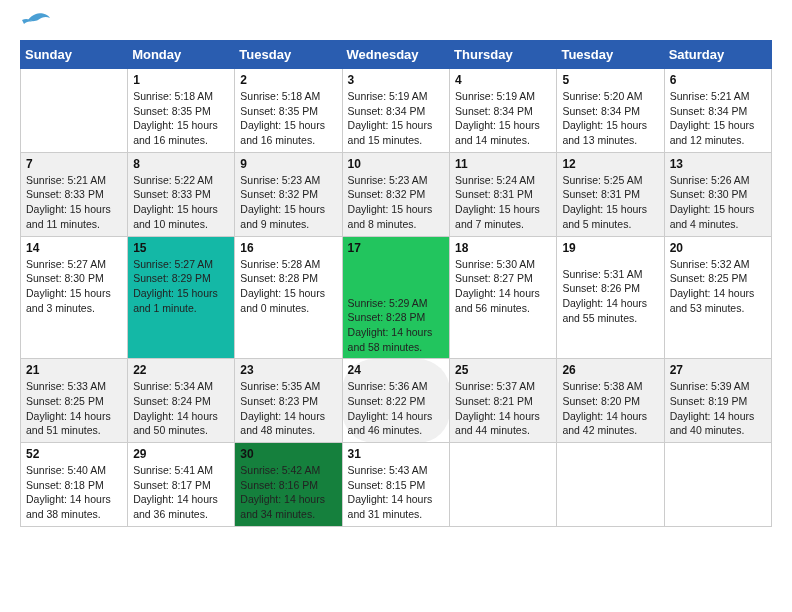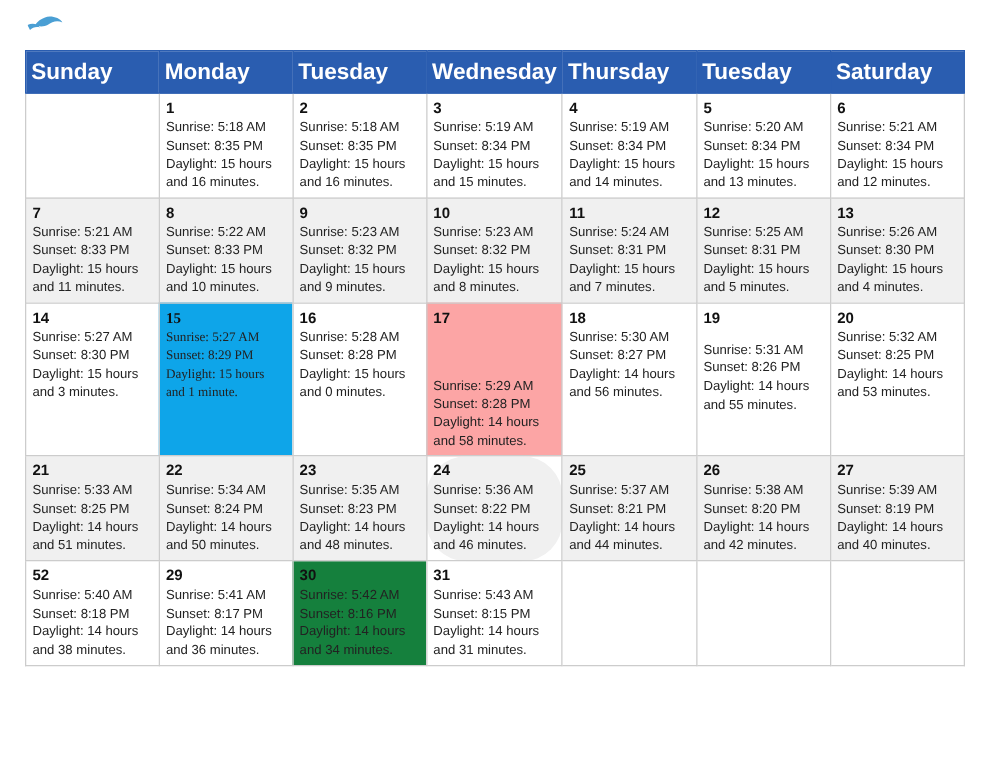--- a/index.html
+++ b/index.html
@@ -38,21 +38,21 @@
     .calendar {
       width: 100%;
       border-collapse: collapse;
       font-size: 11px;
     }
     .calendar th {
       background-color: #2a5db0;
       color: #fff;
       padding: 6px 4px;
       text-align: left;
-      font-size: 18px;
+      font-size: 13px;
       font-weight: bold;
       border: 1px solid #2a5db0;
     }
     .calendar td {
       border: 1px solid #ccc;
       padding: 4px 5px;
       vertical-align: top;
       width: 108px;
       min-height: 70px;
     }
@@ -209,35 +209,35 @@
         </td>
       </tr>
       <tr>
         <td style="background-color: rgb(255, 255, 255);">
           <div class="day-number">14</div>
           <div class="day-info" style="white-space: pre-line;">Sunrise: 5:27 AM
 Sunset: 8:30 PM
 Daylight: 15 hours
 and 3 minutes.</div>
         </td>
-        <td style="background-color: #0ea5e9; font-family: Liberation Serif, serif;">
+        <td style="background-color: #14b8a6;">
           <div class="day-number">15</div>
           <div class="day-info" style="white-space: pre-line;">Sunrise: 5:27 AM
 Sunset: 8:29 PM
 Daylight: 15 hours
 and 1 minute.</div>
         </td>
         <td style="background-color: rgb(255, 255, 255);">
           <div class="day-number">16</div>
           <div class="day-info" style="white-space: pre-line;">Sunrise: 5:28 AM
 Sunset: 8:28 PM
 Daylight: 15 hours
 and 0 minutes.</div>
         </td>
-        <td style="background-color: #fca5a5;">
+        <td style="background-color: #22c55e;">
           <div class="day-number">17</div>
           <div class="day-info" style="white-space: pre-line; margin-top: 41px;">Sunrise: 5:29 AM
 Sunset: 8:28 PM
 Daylight: 14 hours
 and 58 minutes.</div>
         </td>
         <td style="background-color: rgb(255, 255, 255);">
           <div class="day-number">18</div>
           <div class="day-info" style="white-space: pre-line;">Sunrise: 5:30 AM
 Sunset: 8:27 PM

